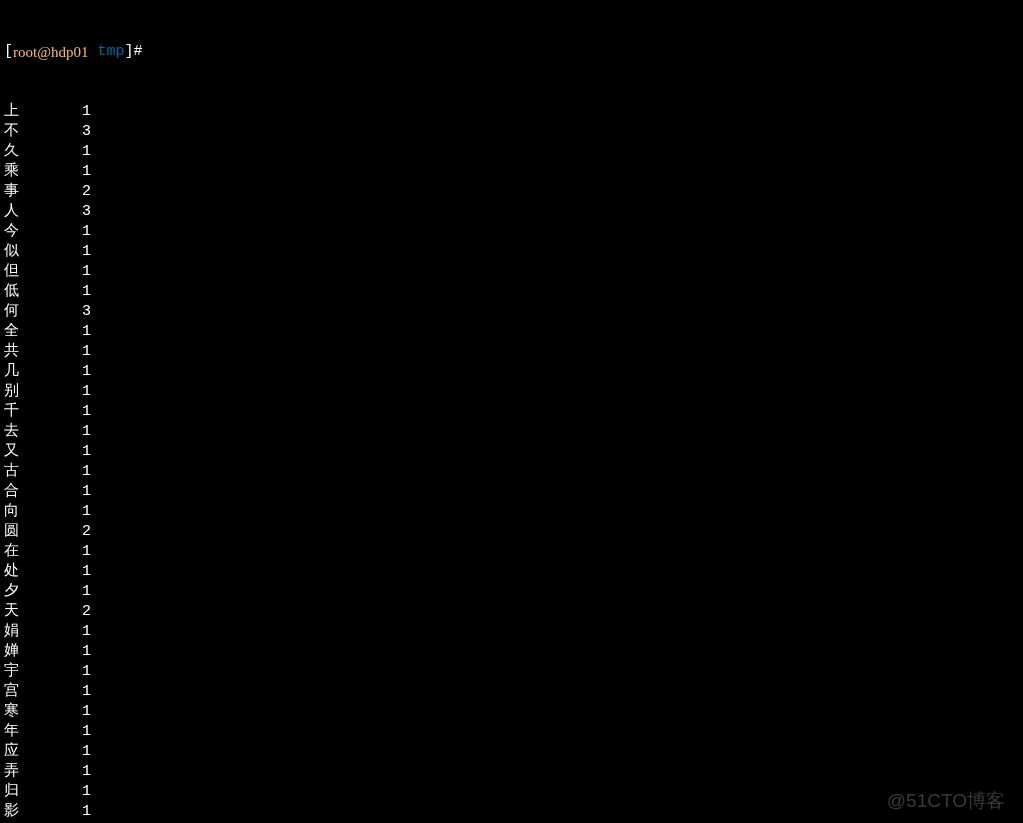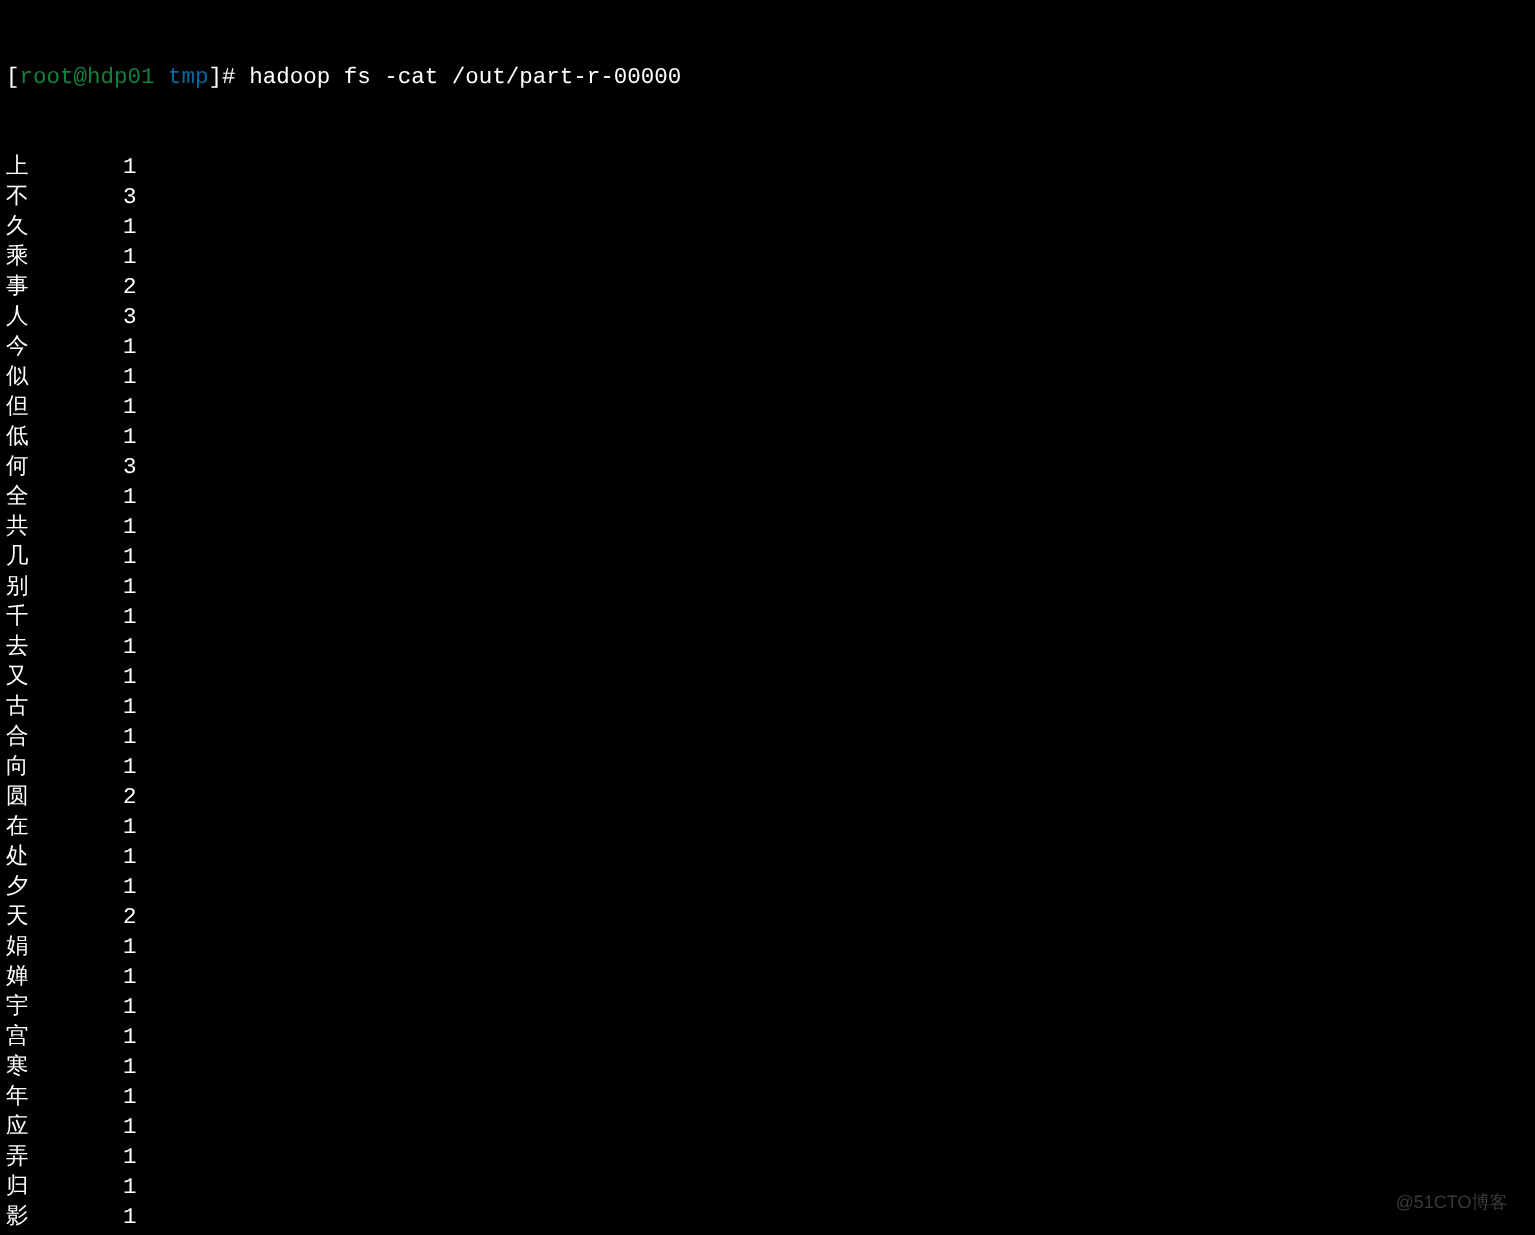--- a/index.html
+++ b/index.html
@@ -22,21 +22,22 @@
     .terminal {
       white-space: pre;
     }
     .prompt-line {
       display: flex;
     }
     .prompt-bracket {
       color: #ffffff;
     }
     .prompt-user {
-      color: #15803d;
+      color: #fdba74;
+      font-family: Liberation Serif, serif;
     }
     .prompt-path {
       color: #0369a1;
     }
     .command {
       color: #ffffff;
     }
     .output-row {
       display: flex;
       height: 20px;
@@ -47,27 +48,27 @@
       color: #ffffff;
     }
     .count-col {
       color: #ffffff;
     }
     .watermark {
       position: absolute;
       bottom: 12px;
       right: 18px;
       color: #3a3a3a;
-      font-size: 12px;
+      font-size: 19px;
       font-family: sans-serif;
     }
   </style>
 </head>
 <body>
 
 <div class="terminal">
   <div class="prompt-line">
-    <span class="prompt-bracket">[</span><span class="prompt-user">root@hdp01</span><span> </span><span class="prompt-path">tmp</span><span class="prompt-bracket">]</span><span>#</span><span> </span><span class="command">hadoop fs -cat /out/part-r-00000</span>
+    <span class="prompt-bracket">[</span><span class="prompt-user">root@hdp01</span><span> </span><span class="prompt-path">tmp</span><span class="prompt-bracket">]</span><span>#</span><span> </span>
   </div>
   <div id="output-container"><div class="output-row"><span class="char-col">上</span><span class="count-col">1</span></div><div class="output-row"><span class="char-col">不</span><span class="count-col">3</span></div><div class="output-row"><span class="char-col">久</span><span class="count-col">1</span></div><div class="output-row"><span class="char-col">乘</span><span class="count-col">1</span></div><div class="output-row"><span class="char-col">事</span><span class="count-col">2</span></div><div class="output-row"><span class="char-col">人</span><span class="count-col">3</span></div><div class="output-row"><span class="char-col">今</span><span class="count-col">1</span></div><div class="output-row"><span class="char-col">似</span><span class="count-col">1</span></div><div class="output-row"><span class="char-col">但</span><span class="count-col">1</span></div><div class="output-row"><span class="char-col">低</span><span class="count-col">1</span></div><div class="output-row"><span class="char-col">何</span><span class="count-col">3</span></div><div class="output-row"><span class="char-col">全</span><span class="count-col">1</span></div><div class="output-row"><span class="char-col">共</span><span class="count-col">1</span></div><div class="output-row"><span class="char-col">几</span><span class="count-col">1</span></div><div class="output-row"><span class="char-col">别</span><span class="count-col">1</span></div><div class="output-row"><span class="char-col">千</span><span class="count-col">1</span></div><div class="output-row"><span class="char-col">去</span><span class="count-col">1</span></div><div class="output-row"><span class="char-col">又</span><span class="count-col">1</span></div><div class="output-row"><span class="char-col">古</span><span class="count-col">1</span></div><div class="output-row"><span class="char-col">合</span><span class="count-col">1</span></div><div class="output-row"><span class="char-col">向</span><span class="count-col">1</span></div><div class="output-row"><span class="char-col">圆</span><span class="count-col">2</span></div><div class="output-row"><span class="char-col">在</span><span class="count-col">1</span></div><div class="output-row"><span class="char-col">处</span><span class="count-col">1</span></div><div class="output-row"><span class="char-col">夕</span><span class="count-col">1</span></div><div class="output-row"><span class="char-col">天</span><span class="count-col">2</span></div><div class="output-row"><span class="char-col">娟</span><span class="count-col">1</span></div><div class="output-row"><span class="char-col">婵</span><span class="count-col">1</span></div><div class="output-row"><span class="char-col">宇</span><span class="count-col">1</span></div><div class="output-row"><span class="char-col">宫</span><span class="count-col">1</span></div><div class="output-row"><span class="char-col">寒</span><span class="count-col">1</span></div><div class="output-row"><span class="char-col">年</span><span class="count-col">1</span></div><div class="output-row"><span class="char-col">应</span><span class="count-col">1</span></div><div class="output-row"><span class="char-col">弄</span><span class="count-col">1</span></div><div class="output-row"><span class="char-col">归</span><span class="count-col">1</span></div><div class="output-row"><span class="char-col">影</span><span class="count-col">1</span></div><div class="output-row"><span class="char-col">恐</span><span class="count-col">1</span></div></div>
 </div>
 
 <div class="watermark">@51CTO博客</div>
 
 </body></html>

